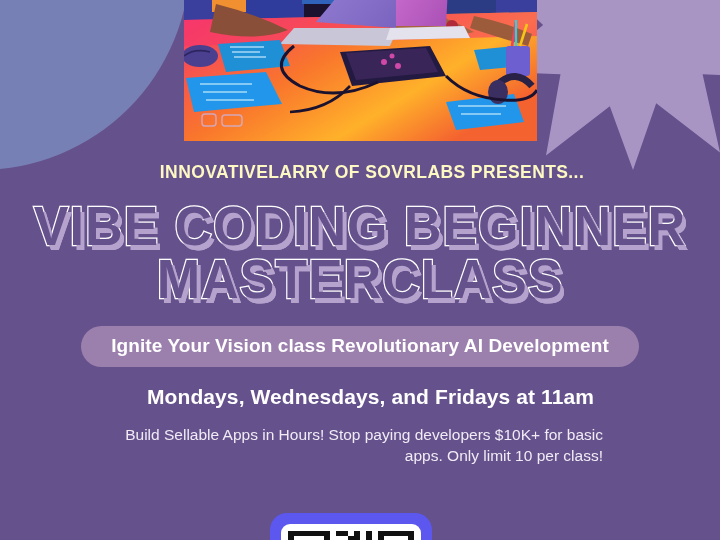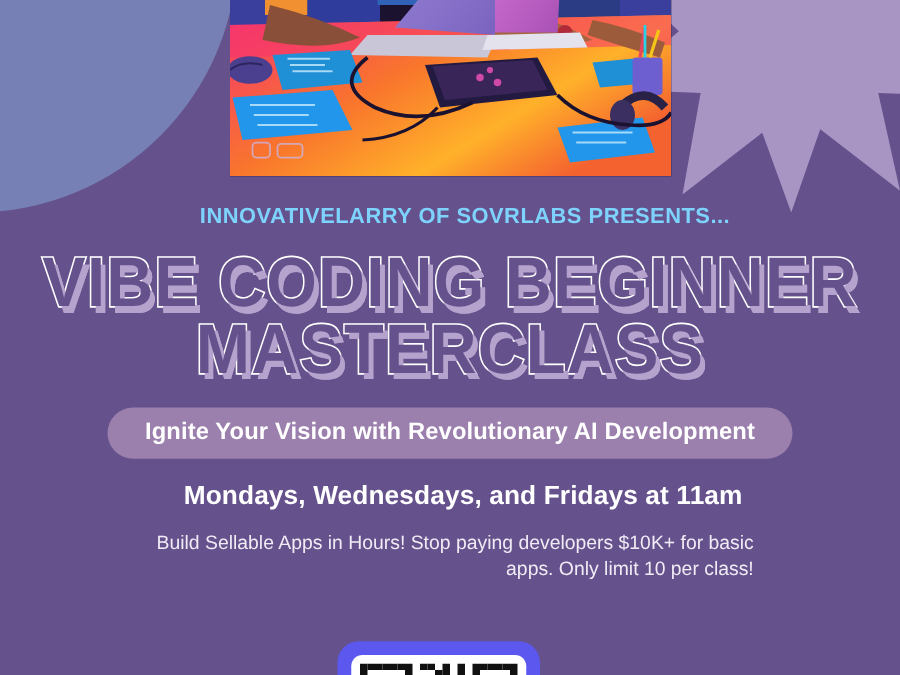--- a/index.html
+++ b/index.html
@@ -69,21 +69,21 @@
 
   
   .content {
     position:absolute;
     left:0; right:0; top:140px;
     text-align:center;
   }
 
   .presents {
     margin-top:22px;
-    color:#7dd3fc;
+    color:#fef9c3;
     font-size:17.5px;
     font-weight:bold;
     letter-spacing:0.4px;
     padding-left:24px;
   }
 
   .headline {
     margin-top:16px;
     font-family:"Liberation Sans", sans-serif;
     font-weight:bold;
@@ -264,21 +264,21 @@
   <div class="content">
 
     <div class="presents">INNOVATIVELARRY OF SOVRLABS PRESENTS...</div>
 
     <div class="headline">
       <span class="line">VIBE CODING BEGINNER</span>
       <span class="line">MASTERCLASS</span>
     </div>
 
     <div class="pill-wrap">
-      <div class="pill">Ignite Your Vision with Revolutionary AI Development</div>
+      <div class="pill">Ignite Your Vision class Revolutionary AI Development</div>
     </div>
 
     <div class="dates">Mondays, Wednesdays, and Fridays at 11am</div>
 
     <div class="blurb">Build Sellable Apps in Hours! Stop paying developers $10K+ for basic apps. Only limit 10 per class!</div>
   </div>
 
   <div class="qr-card">
     <div class="qr-inner">
       <div class="qr-grid" id="qr-grid">

